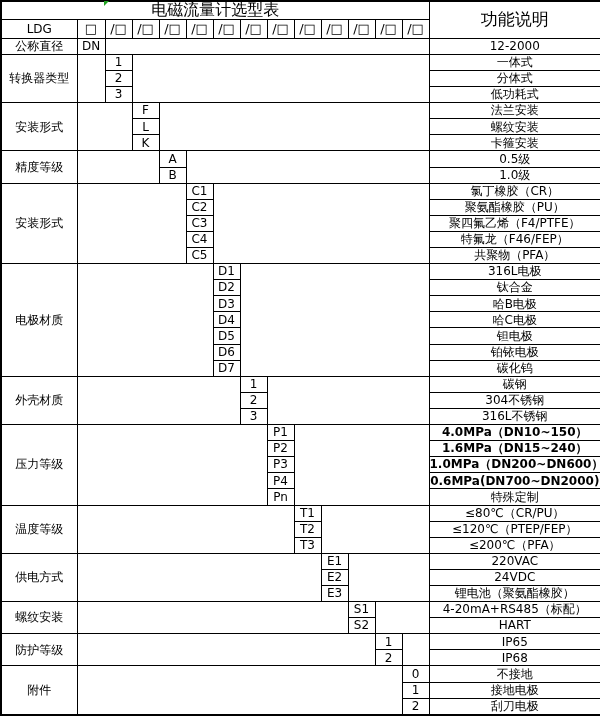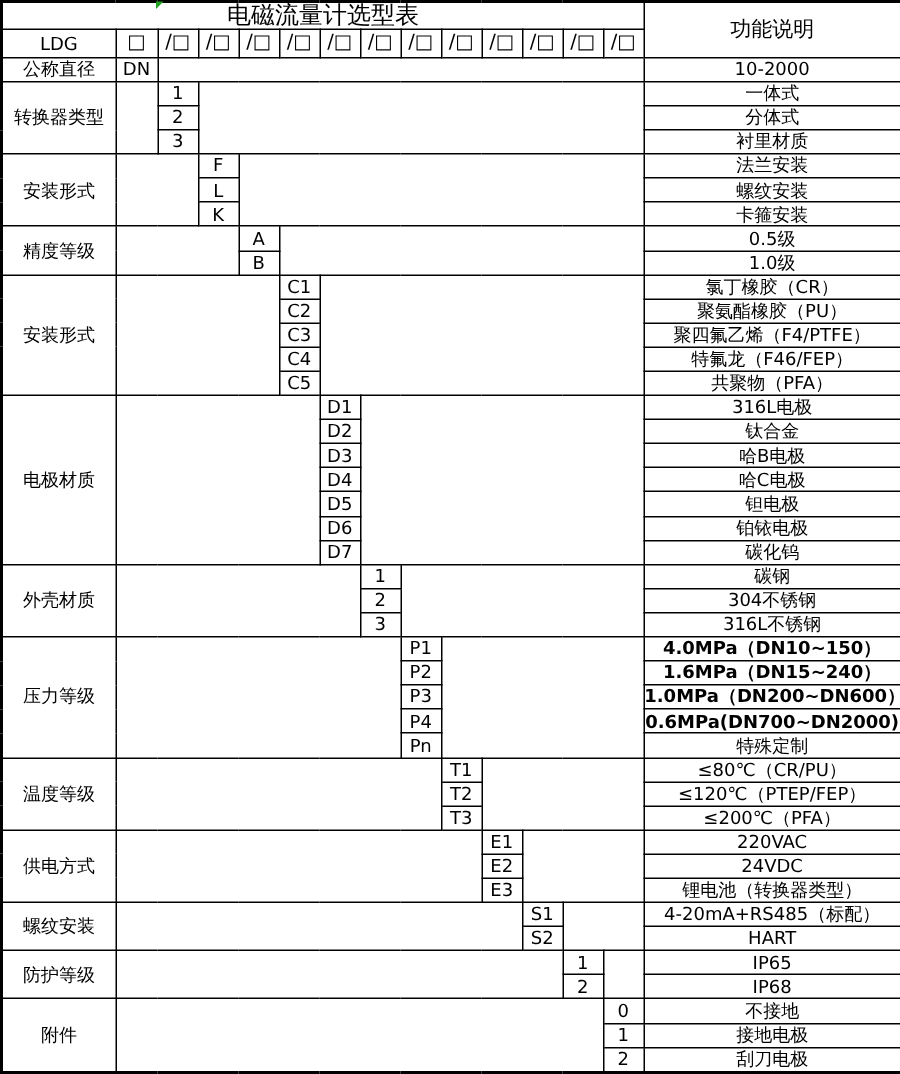--- a/index.html
+++ b/index.html
@@ -22,21 +22,21 @@
     padding:0;
     text-align:center;
     vertical-align:middle;
     white-space:nowrap;
     overflow:hidden;
     line-height:1.05;
   }
   tr.row-title { height:14px; }
   tr.row-ldg   { height:19px;padding-left:36px; }
   td.title    { font-size:16px; }
-  td.funchead { font-size:14px; border-left:2px solid #000; }
+  td.funchead { font-size:17px; border-left:2px solid #000; }
   td.model    { text-align:center; }
   td.boxcell  { font-size:13px; }
   td.slot     { font-size:13px; }
   td.cat      { font-size:12px; }
   td.code     { font-size:12px;margin-top:20px; }
   td.func     { border-left:2px solid #000; }
   td.la       { text-align:left; padding-left:2px;font-weight:bold; }
   td.blk      { border-top:2px solid #000; }
   .green-marker {
     position:absolute; left:104px; top:1px;
@@ -87,37 +87,37 @@
           <td class="slot">/□</td>
           <td class="slot">/□</td>
           <td class="slot">/□</td>
           <td class="slot">/□</td>
           <td class="slot">/□</td>
         </tr>
       <tr>
         <td class="cat blk">公称直径</td>
         <td class="code blk">DN</td>
         <td colspan="12" class="filler blk"></td>
-        <td class="func blk">10-2000</td>
+        <td class="func blk">12-2000</td>
       </tr>
 
     <tr>
           <td rowspan="3" class="cat blk">转换器类型</td>
           <td rowspan="3" colspan="1" class="filler blk"></td>
           <td class="code blk">1</td>
           <td rowspan="3" colspan="11" class="filler blk"></td>
           <td class="func blk">一体式</td>
         </tr>
         <tr>
           <td class="code">2</td>
           <td class="func">分体式</td>
         </tr>
         <tr>
           <td class="code">3</td>
-          <td class="func">衬里材质</td>
+          <td class="func">低功耗式</td>
         </tr>
         <tr>
           <td rowspan="3" class="cat blk">安装形式</td>
           <td rowspan="3" colspan="2" class="filler blk"></td>
           <td class="code blk">F</td>
           <td rowspan="3" colspan="10" class="filler blk"></td>
           <td class="func blk">法兰安装</td>
         </tr>
         <tr>
           <td class="code">L</td>
@@ -251,21 +251,21 @@
           <td class="code blk">E1</td>
           <td rowspan="3" colspan="3" class="filler blk"></td>
           <td class="func blk">220VAC</td>
         </tr>
         <tr>
           <td class="code">E2</td>
           <td class="func">24VDC</td>
         </tr>
         <tr>
           <td class="code">E3</td>
-          <td class="func">锂电池（转换器类型）</td>
+          <td class="func">锂电池（聚氨酯橡胶）</td>
         </tr>
         <tr>
           <td rowspan="2" class="cat blk">螺纹安装</td>
           <td rowspan="2" colspan="10" class="filler blk"></td>
           <td class="code blk">S1</td>
           <td rowspan="2" colspan="2" class="filler blk"></td>
           <td class="func blk">4-20mA+RS485（标配）</td>
         </tr>
         <tr>
           <td class="code">S2</td>

